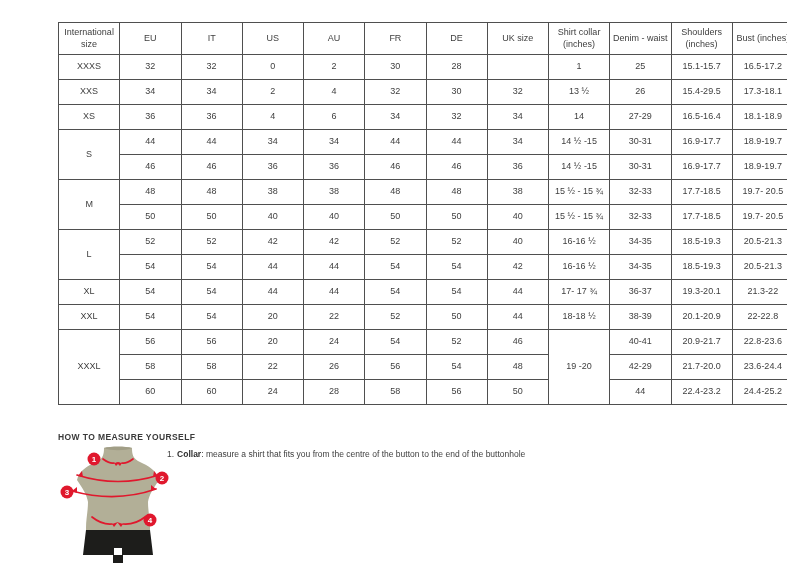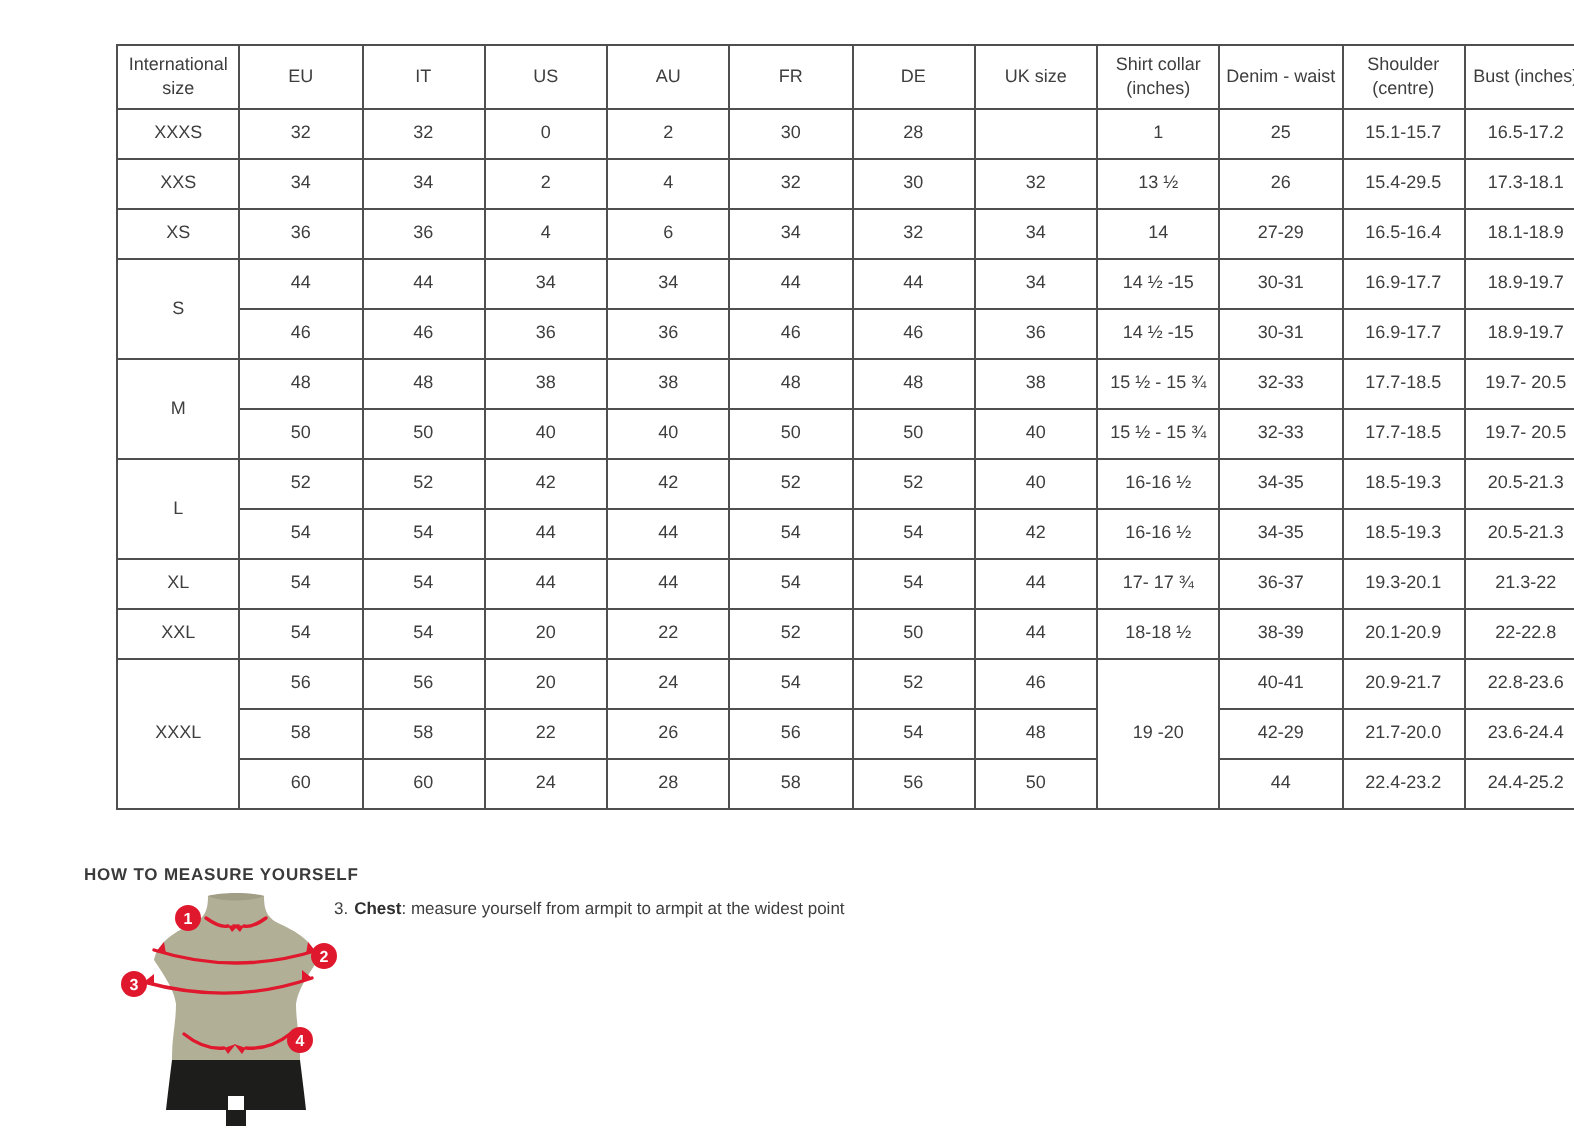--- a/index.html
+++ b/index.html
@@ -16,21 +16,21 @@
   table.size-table th, table.size-table td {
     border:1px solid #4f4f4f; text-align:center; vertical-align:middle;
     padding:1px 2px; font-weight:normal; line-height:1.25;
     overflow:hidden; background:#fff;
   }
   table.size-table thead tr { height:32px; }
   table.size-table tbody tr { height:25px; }
 
   
   .measure-title {
-    position:absolute; left:42px; top:432px;
+    position:absolute; left:58px; top:432px;
     font-size:8.5px; font-weight:bold; letter-spacing:.4px; color:#3a3a3a;
   }
   .measure-list {
     position:absolute; left:167px; top:448px; width:460px;
     font-size:8.5px; color:#3e3e3e;
   }
   .measure-item { line-height:12px; margin-bottom:6px; white-space:nowrap; }
   .measure-item .num { margin-right:3px; }
   .measure-item b { color:#2f2f2f; }
   .figure-wrap { position:absolute; left:56px; top:444px; width:122px; height:122px; }
@@ -50,21 +50,21 @@
           <th>International size</th>
           <th>EU</th>
           <th>IT</th>
           <th>US</th>
           <th>AU</th>
           <th>FR</th>
           <th>DE</th>
           <th>UK size</th>
           <th>Shirt collar (inches)</th>
           <th>Denim - waist</th>
-          <th>Shoulder (centre)</th>
+          <th>Shoulders (inches)</th>
           <th>Bust (inches)</th>
         </tr>
       </thead>
     <tbody>
         <tr>
           <td>XXXS</td>
           <td>32</td>
           <td>32</td>
           <td>0</td>
           <td>2</td>
@@ -305,17 +305,17 @@
         <circle cx="11" cy="48" r="6.5" fill="#e0182d"></circle>
         <text x="11" y="51" text-anchor="middle" class="marker-num">3</text>
         <circle cx="94" cy="76" r="6.5" fill="#e0182d"></circle>
         <text x="94" y="79" text-anchor="middle" class="marker-num">4</text>
       </g>
     </svg>
   </div>
 
   <div class="measure-list">
     <div class="measure-item">
-      <span class="num">3.</span><b>Chest</b><span>: measure yourself from armpit to armpit at the widest point</span>
+      <span class="num">1.</span><b>Collar</b><span>: measure a shirt that fits you from the centre of the button to the end of the buttonhole</span>
     </div>
   </div>
 
 </div>
 
 </body></html>

